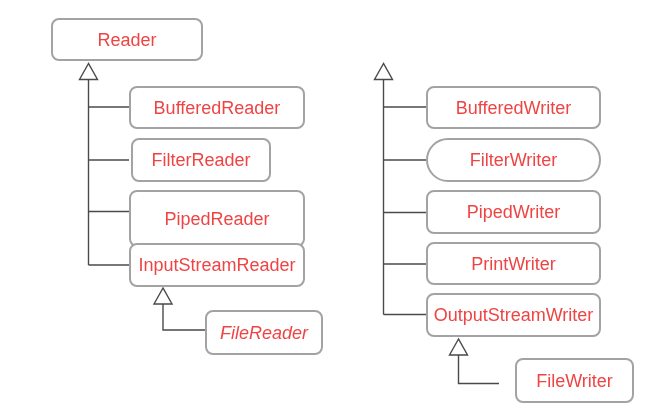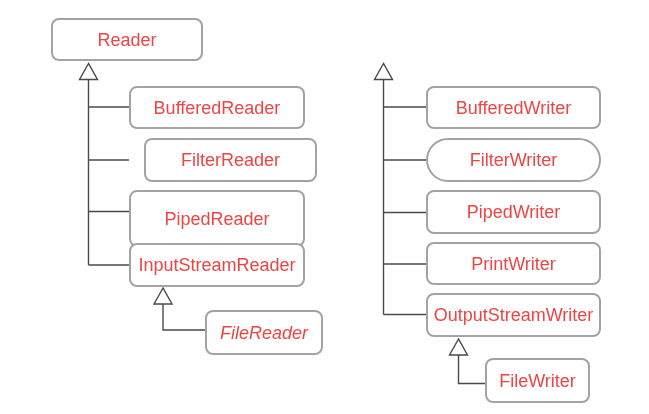--- a/index.html
+++ b/index.html
@@ -73,34 +73,34 @@
     <path d="M383.5 314.5 H 426"></path>
 
     <polygon points="458.5,339 449.5,355 467.5,355"></polygon>
     <path d="M458.5 355 V 383.5 H 499"></path>
   </svg>
 
   <div class="node" style="left:51px;  top:18px;  width:152px; height:43px;">Reader</div>
 
   <div class="node" style="left:129px; top:86px;  width:176px; height:43px;">BufferedReader</div>
 
-  <div class="node" style="left:144px; top:138px; width:173px; height:44px;">FilterReader</div>
+  <div class="node" style="left:131px; top:138px; width:140px; height:44px;">FilterReader</div>
 
   <div class="node" style="left:129px; top:190px; width:176px; height:57px;">PipedReader</div>
 
   <div class="node" style="left:129px; top:243px; width:176px; height:44px;">InputStreamReader</div>
 
   <div class="node" style="left:205px; top:310px; width:118px; height:45px;font-style:italic;">FileReader</div>
 
 
   <div class="node" style="left:426px; top:86px;  width:175px; height:43px;">BufferedWriter</div>
 
   <div class="node" style="left:426px; top:138px; width:175px; height:44px;border-radius:22px;">FilterWriter</div>
 
   <div class="node" style="left:426px; top:190px; width:175px; height:44px;">PipedWriter</div>
 
   <div class="node" style="left:426px; top:242px; width:175px; height:43px;">PrintWriter</div>
 
   <div class="node" style="left:426px; top:293px; width:175px; height:44px;text-align:right;">OutputStreamWriter</div>
 
-  <div class="node" style="left:485px; top:358px; width:105px; height:45px;">FileWriter</div>
+  <div class="node" style="left:515px; top:358px; width:119px; height:45px;">FileWriter</div>
 
 </div>
 
 </body></html>

